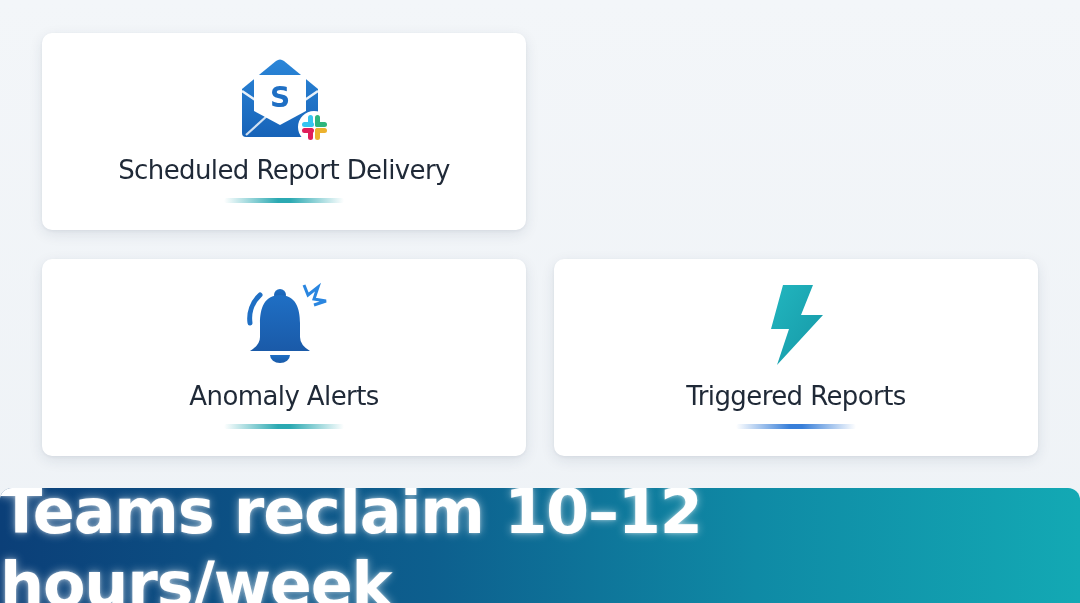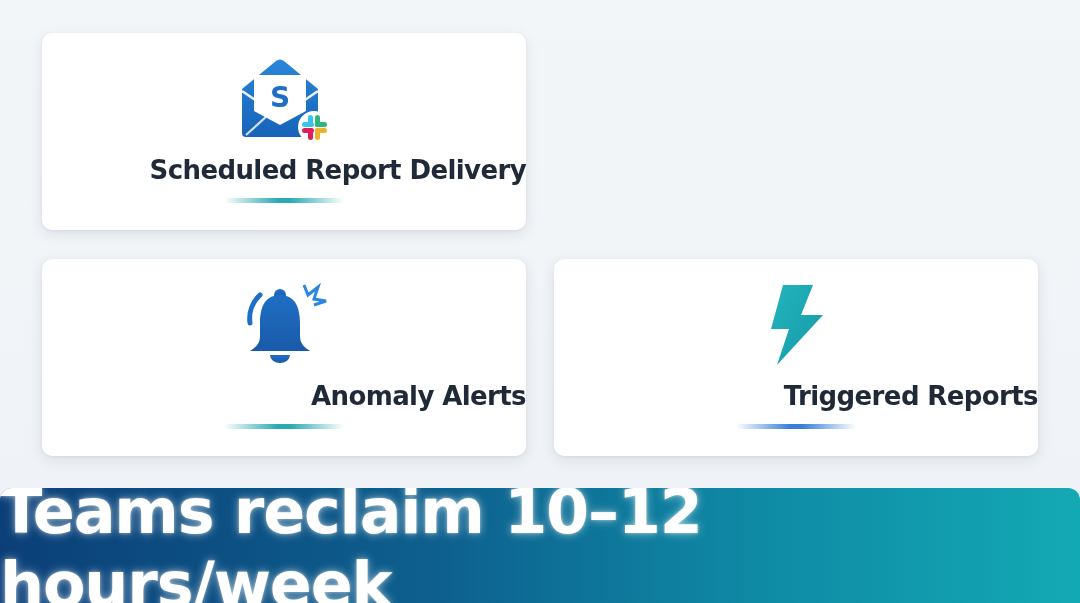--- a/index.html
+++ b/index.html
@@ -20,22 +20,22 @@
     .card.c2 { left: 554px; top: 33px; }
     .card.c3 { left: 42px; top: 259px; }
     .card.c4 { left: 554px; top: 259px; }
     .card .icon {
       position: absolute; left: 50%; top: 20px; transform: translateX(-50%);
       width: 100px; height: 92px;
       display: flex; align-items: center; justify-content: center;
     }
     .card .title {
       position: absolute; left: 0; right: 0; top: 122px;
-      text-align: right;
-      font-weight: bold;
+      text-align: center;
+      font-weight: normal;
       font-size: 26px;
       letter-spacing: -0.6px;
       color: #1f2937;
     }
     .card .underline {
       position: absolute; left: 50%; top: 165px; transform: translateX(-50%);
       width: 120px; height: 5px; border-radius: 3px;
     }
     .underline.teal { background: linear-gradient(90deg, rgba(20,170,180,0) 0%, rgba(20,160,170,0.9) 45%, rgba(20,160,170,0.9) 55%, rgba(20,170,180,0) 100%); }
     .underline.blue { background: linear-gradient(90deg, rgba(50,120,220,0) 0%, rgba(45,120,215,0.95) 45%, rgba(45,120,215,0.95) 55%, rgba(50,120,220,0) 100%); }

